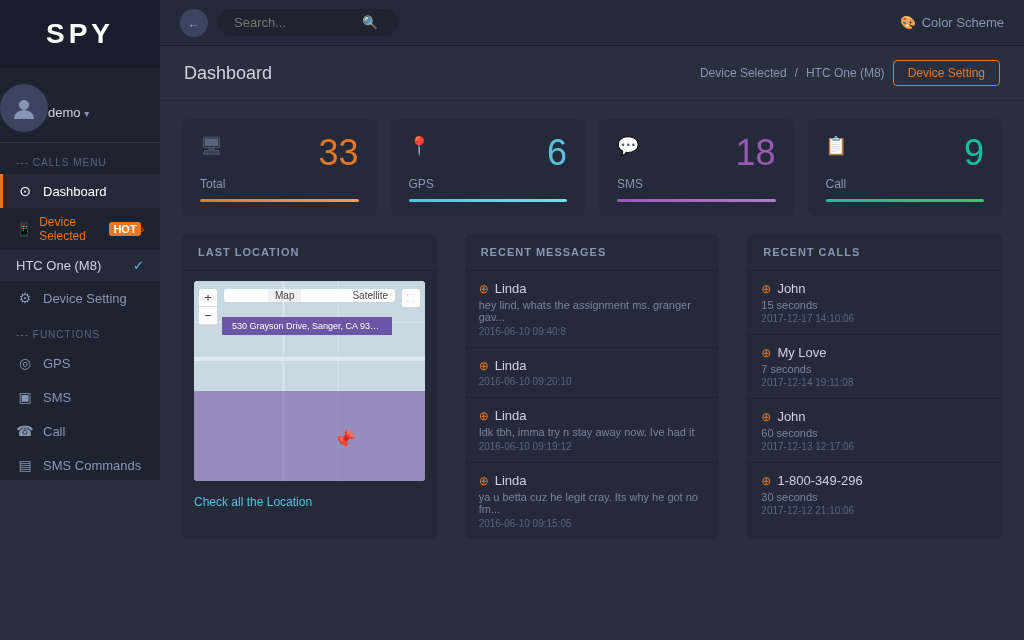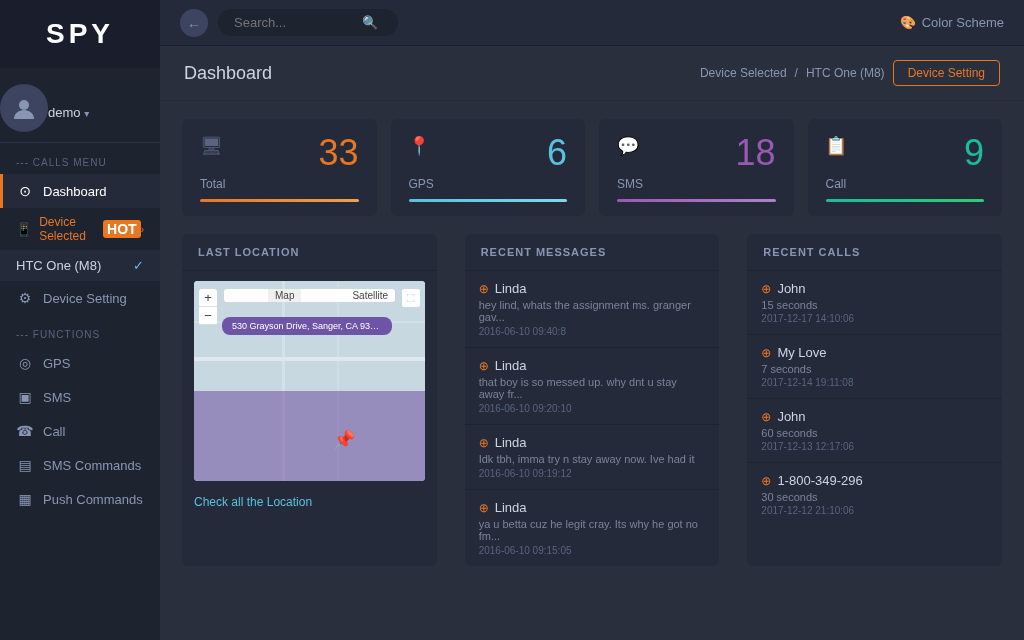--- a/index.html
+++ b/index.html
@@ -5,21 +5,21 @@
     * { margin: 0; padding: 0; box-sizing: border-box; }
     body { font-family: 'Segoe UI', Arial, sans-serif; background: #2a2f3e; color: #cdd4e0; font-size: 13px; display: flex; height: 640px; overflow: hidden; }
 
     
     #sidebar {
       width: 160px;
       min-width: 160px;
       background: #1e2330;
       display: flex;
       flex-direction: column;
-      height: 640px;
+      height: 480px;
       overflow-y: auto;
     }
     .sidebar-logo {
       background: #1a1e2c;
       padding: 18px 0;
       text-align: center;
       font-size: 28px;
       font-weight: 900;
       color: #fff;
       letter-spacing: 4px;
@@ -61,21 +61,21 @@
     }
     .sidebar-item .icon { margin-right: 9px; font-size: 14px; width: 18px; text-align: center; }
     .sidebar-item-device {
       display: flex; align-items: center;
       padding: 7px 16px;
       cursor: pointer;
       color: #e87722;
       font-size: 12px;
     }
     .hot-badge {
-      background: #e87722; color: #fff; font-size: 14px;
+      background: #e87722; color: #fff; font-size: 11px;
       padding: 1px 4px; border-radius: 3px; margin-left: 5px; font-weight: bold;
     }
     .chevron-right { margin-left: auto; font-size: 10px; }
     .device-name-item {
       display: flex; align-items: center;
       padding: 8px 16px;
       color: #cdd4e0; font-size: 13px;
       background: #252a3a;
     }
     .check-mark { margin-left: auto; color: #5bc0de; }
@@ -209,21 +209,21 @@
     .map-purple {
       position: absolute; bottom: 0; left: 0; right: 0; height: 45%;
       background: rgba(110, 80, 160, 0.55);
     }
     .map-popup {
       position: absolute;
       top: 8px; left: 28px;
       background: rgba(100, 70, 160, 0.9);
       color: #fff;
       padding: 4px 10px;
-      border-radius: 8px;
+      border-radius: 0;
       font-size: 10px;
       white-space: nowrap;
     }
     .map-controls {
       position: absolute; top: 8px; left: 5px;
       background: #fff; border-radius: 3px;
       display: flex; flex-direction: column;
     }
     .map-ctrl-btn {
       width: 18px; height: 18px; display: flex; align-items: center; justify-content: center;
@@ -470,21 +470,20 @@
                 <span>Linda</span>
               </div>
       <div class="msg-text">hey lind, whats the assignment ms. granger gav...</div>
       <div class="msg-time">2016-06-10 09:40:8</div>
     </div>
             <div class="msg-item">
       <div class="msg-contact">
                 <span class="contact-icon">⊕</span>
                 <span>Linda</span>
               </div>
-      <div class="msg-text">that boy is so messed up. why dnt u stay away fr...</div>
       <div class="msg-time">2016-06-10 09:20:10</div>
     </div>
             <div class="msg-item">
       <div class="msg-contact">
                 <span class="contact-icon">⊕</span>
                 <span>Linda</span>
               </div>
       <div class="msg-text">Idk tbh, imma try n stay away now. Ive had it</div>
       <div class="msg-time">2016-06-10 09:19:12</div>
     </div>

